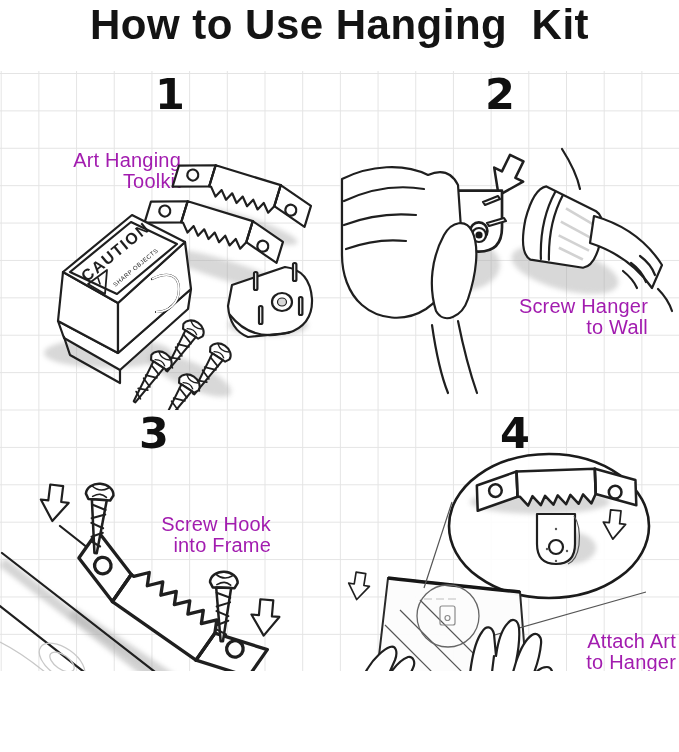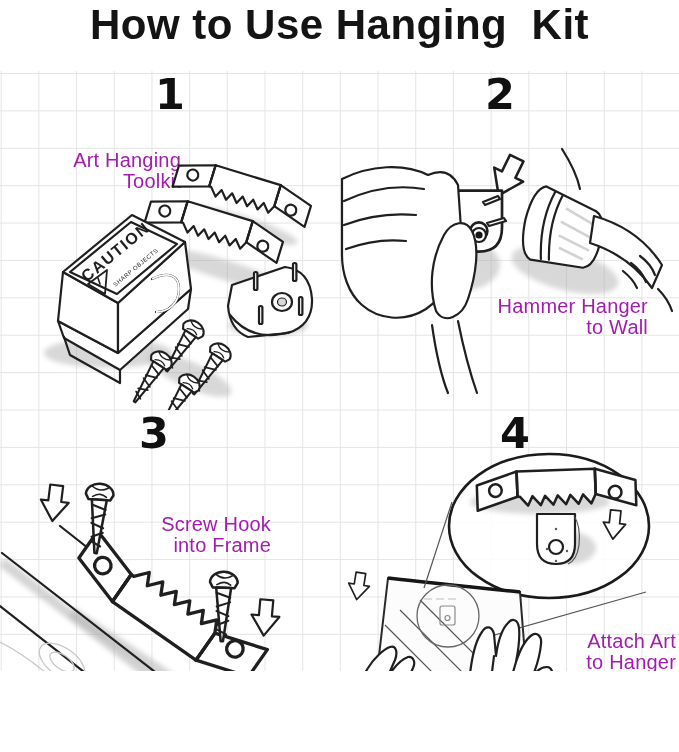--- a/index.html
+++ b/index.html
@@ -73,21 +73,21 @@
   <div class="title">How to Use Hanging  Kit</div>
   <div class="grid"></div>
 
   <div class="num" id="num1">1</div>
   <div class="num" id="num2">2</div>
   <div class="num" id="num3">3</div>
   <div class="num" id="num4">4</div>
 
   <div class="cap" id="cap1">Art Hanging
 Toolkit</div>
-  <div class="cap" id="cap2">Hammer Hanger
+  <div class="cap" id="cap2">Screw Hanger
 to Wall</div>
   <div class="cap" id="cap3">Screw Hook
 into Frame</div>
   <div class="cap" id="cap4">Attach Art
 to Hanger</div>
 
   <svg class="quad" id="q1" width="340" height="335" viewBox="0 0 340 335">
     <ellipse class="blob" cx="108" cy="278" rx="64" ry="15"></ellipse>
     <ellipse class="blob" cx="240" cy="150" rx="60" ry="10" transform="rotate(17 240 150)"></ellipse>
     <ellipse class="blob" cx="225" cy="195" rx="66" ry="10" transform="rotate(17 225 195)"></ellipse>

